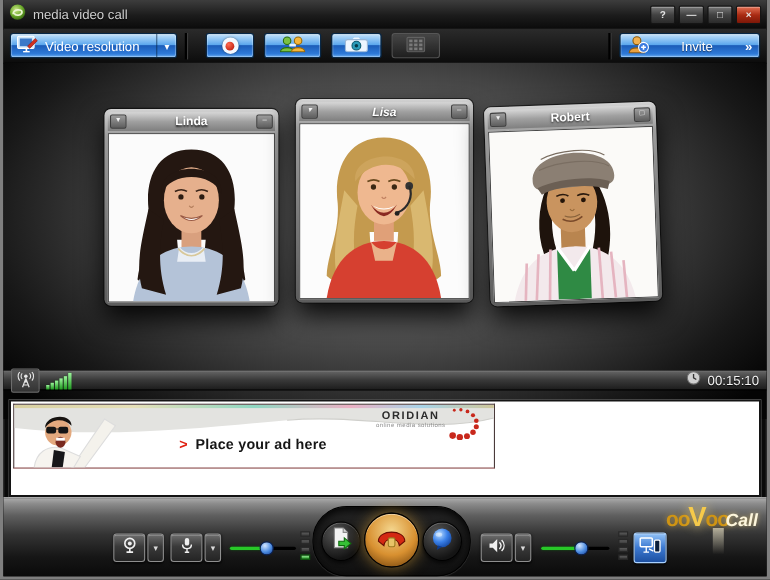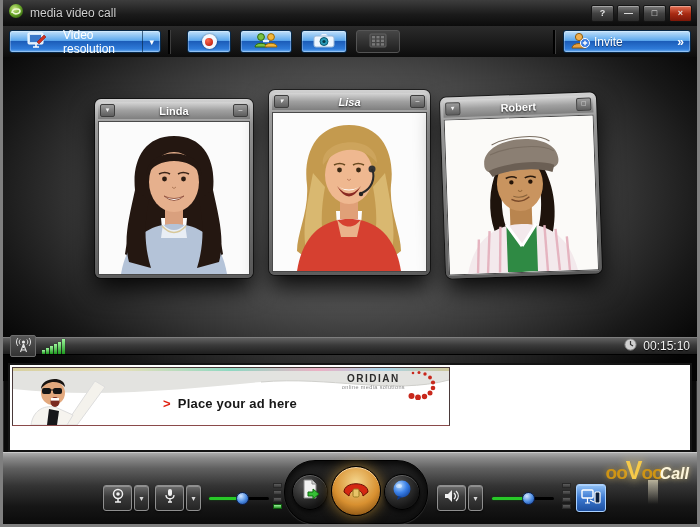--- a/index.html
+++ b/index.html
@@ -17,31 +17,31 @@
     background:linear-gradient(#7a7a7a,#424242 50%,#2b2b2b);box-shadow:inset 0 1px rgba(255,255,255,.35);}
   .wbtn.close{background:linear-gradient(#e57256,#a82a12 52%,#7c1708);}
   
   .toolbar{position:absolute;left:0;right:0;top:26px;height:31px;display:flex;align-items:center;
     padding:0 6px;background:linear-gradient(#2b2b2b,#0c0c0c);border-bottom:1px solid #000;}
   .tb-sep{width:0;height:24px;border-left:2px solid #000;border-right:1px solid #3d3d3d;margin:0 7px;}
   .tb-btn{height:23px;border-radius:3px;display:flex;align-items:center;justify-content:center;
     color:#fff;font-size:12px;cursor:pointer;box-sizing:border-box;}
   .tb-btn.blue{background:linear-gradient(180deg,#c2e1fa 0%,#5ea9ee 45%,#1c5db9 50%,#2f7bd9 86%,#74b4f2 100%);
     border:1px solid #072848;box-shadow:inset 0 0 0 1px rgba(255,255,255,.28);}
-  .tb-btn.vres{width:152px;justify-content:flex-start;padding-left:17px;gap:16px;}
+  .tb-btn.vres{width:152px;justify-content:flex-start;padding-left:5px;gap:6px;}
   .vres-arrow{margin-left:auto;align-self:stretch;display:flex;align-items:center;padding:0 6px;
     border-left:1px solid rgba(7,40,72,.65);font-size:9px;}
   .tb-small{width:44px;margin-left:9px;}
   .tb-grp{width:52px;margin-left:9px;}
   .tb-cam{width:46px;margin-left:9px;}
   .tb-btn.disabled{width:44px;margin-left:9px;background:linear-gradient(#4c4c4c,#222);
     border:1px solid #5f5f5f;cursor:default;opacity:.85;}
   .tb-spacer{flex:1;}
   .tb-btn.invite{width:128px;padding:0 6px;gap:4px;}
-  .invite-label{flex:1;text-shadow:0 1px 1px rgba(0,0,0,.5);}
+  .invite-label{flex:1;text-align:center;text-shadow:0 1px 1px rgba(0,0,0,.5);}
   .invite-chev{font-size:12px;font-weight:bold;}
   .rec-outer{width:15px;height:15px;border-radius:50%;background:#f3f8ff;display:flex;
     align-items:center;justify-content:center;box-shadow:0 0 2px rgba(0,0,0,.5);}
   .rec-inner{width:8px;height:8px;border-radius:50%;background:radial-gradient(circle at 35% 30%,#ff6a50,#b01005);}
   
   .video-area{position:absolute;left:0;right:0;top:57px;height:324px;
     background:radial-gradient(ellipse 440px 250px at 50% 42%,#7b7b7b 0%,#4e4e4e 45%,#181818 82%,#040404 100%);}
   .vpanel{position:absolute;padding:3px;border-radius:6px;
     background:linear-gradient(180deg,#d2d2d2,#9c9c9c 14%,#787878 60%,#5d5d5d);
     box-shadow:0 12px 24px rgba(0,0,0,.9),0 0 0 1px rgba(0,0,0,.55);}

